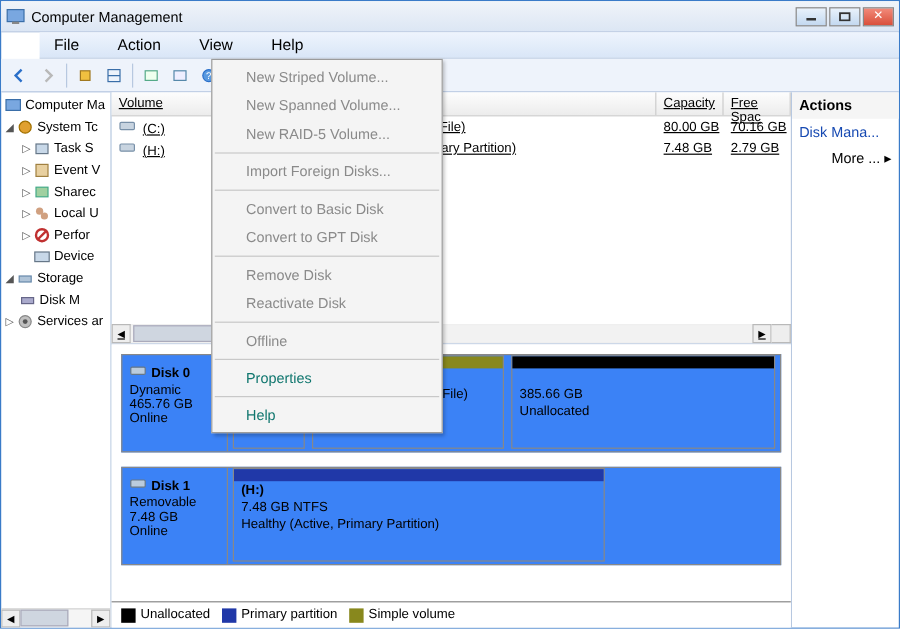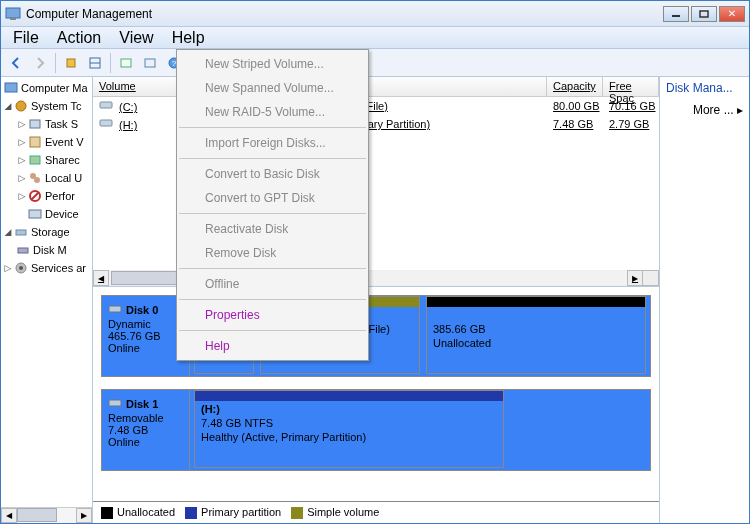--- a/index.html
+++ b/index.html
@@ -4,21 +4,21 @@
 <style>
   * { box-sizing: border-box; font-family: "Segoe UI", Tahoma, sans-serif; }
   html,body { margin:0; padding:0; width:750px; height:524px; overflow:hidden; background:#fff; }
   .window { width:750px; height:524px; display:flex; flex-direction:column; border:1px solid #3a7bc8; position:relative;justify-content:center; }
   .titlebar { height:26px; background:linear-gradient(to bottom,#f0f4f9,#dce6f4); border-bottom:1px solid #b7c8e0; display:flex; align-items:center; padding:0 4px; font-size:12px; }
   .titlebar .icon { width:16px; height:16px; margin-right:5px; display:flex; align-items:center; justify-content:center; }
   .winbtns { margin-left:auto; display:flex; gap:2px; }
   .winbtn { width:26px; height:16px; border:1px solid #888; display:flex; align-items:center; justify-content:center; font-size:10px; line-height:1; }
   .winbtn.min,.winbtn.max { background:linear-gradient(to bottom,#e9f2fb,#c3d8f0); }
   .winbtn.close { background:linear-gradient(to bottom,#f28a7a,#d94f3a); color:#fff; }
-  .menubar { height:22px; background:linear-gradient(to bottom,#eef4fd,#d9e6f7); display:flex; align-items:center; padding:0 4px; font-size:16px; gap:2px; border-bottom:1px solid #b7c8e0;}
+  .menubar { height:22px; background:linear-gradient(to bottom,#eef4fd,#d9e6f7); display:flex; align-items:center; padding:0 4px; font-size:13px; gap:16px; border-bottom:1px solid #b7c8e0;margin-left:32px;}
   .menubar span { padding:2px 8px; }
   .toolbar { height:28px; background:#eef3fb; display:flex; align-items:center; padding:0 4px; gap:2px; border-bottom:1px solid #b7c8e0;}
   .tbtn { width:22px; height:22px; border:1px solid transparent; display:flex; align-items:center; justify-content:center; }
   .tsep { width:1px; height:20px; background:#b7c8e0; margin:0 2px; }
 
   .body { flex:1; display:flex; min-height:0; }
   .tree { width:92px; border-right:1px solid #b7c8e0; overflow:hidden; font-size:11px; padding-top:2px; position:relative;}
   .tree-row { display:flex; align-items:center; height:18px; white-space:nowrap; padding-left:2px; }
   .tree-row .exp { width:10px; display:inline-block; text-align:center; font-size:9px; color:#555;}
   .tree-row .ticon { width:16px; height:16px; display:inline-flex; margin-right:2px; align-items:center; justify-content:center; }
@@ -51,21 +51,21 @@
   .legend { height:22px; border-top:1px solid #888; display:flex; align-items:center; gap:10px; padding:0 8px; font-size:11px; background:#fff;}
   .legend .sw { width:12px; height:12px; display:inline-block; margin-right:4px; vertical-align:middle;}
   .c-black{background:#000;} .c-blue{background:#2038a8;} .c-olive{background:#88881d;}
 
   .actions { width:90px; border-left:1px solid #b7c8e0; font-size:12px; }
   .actions .hdr{ padding:4px 6px; font-weight:bold; background:#f5f5f5;}
   .actions .link{ padding:4px 6px; color:#1649b2; cursor:default; }
   .actions .more{ padding:4px 6px; text-align:right; color:#000;}
 
   .contextmenu { position:absolute; left:175px; top:48px; width:193px; background:#f4f4f4; border:1px solid #9b9b9b; box-shadow:2px 2px 3px rgba(0,0,0,0.25); font-size:12px; z-index:50; padding:2px 0;}
-  .contextmenu .mi { padding:5px 18px 5px 28px; color:#a21caf; white-space:nowrap; }
+  .contextmenu .mi { padding:5px 18px 5px 28px; color:#0f766e; white-space:nowrap; }
   .contextmenu .mi.disabled { color:#8a8a8a; }
   .contextmenu hr { border:none; border-top:1px solid #c8c8c8; margin:3px 2px; }
 </style>
 </head>
 <body>
 
 <div class="window">
 
   <div class="titlebar">
     <span class="icon">
@@ -367,37 +367,38 @@
       </div>
 
       <div class="legend">
         <span><span class="sw c-black"></span><span>Unallocated</span></span>
         <span><span class="sw c-blue"></span><span>Primary partition</span></span>
         <span><span class="sw c-olive"></span><span>Simple volume</span></span>
       </div>
     </div>
 
     <div class="actions">
+      <div class="hdr">Actions</div>
       <div class="link">Disk Mana...</div>
       <div class="more"><span>More ...</span> ▸</div>
     </div>
   </div>
 
   <div class="contextmenu" id="ctx">
       <div class="mi disabled">New Striped Volume...</div>
       <div class="mi disabled">New Spanned Volume...</div>
       <div class="mi disabled">New RAID-5 Volume...</div>
       <hr>
       <div class="mi disabled">Import Foreign Disks...</div>
       <hr>
       <div class="mi disabled">Convert to Basic Disk</div>
       <div class="mi disabled">Convert to GPT Disk</div>
       <hr>
+      <div class="mi disabled">Remove Disk</div>
       <div class="mi disabled">Reactivate Disk</div>
-      <div class="mi disabled">Remove Disk</div>
       <hr>
       <div class="mi disabled">Offline</div>
       <hr>
       <div class="mi">Properties</div>
       <hr>
       <div class="mi">Help</div>
     </div>
 </div>
 
 </body></html>

